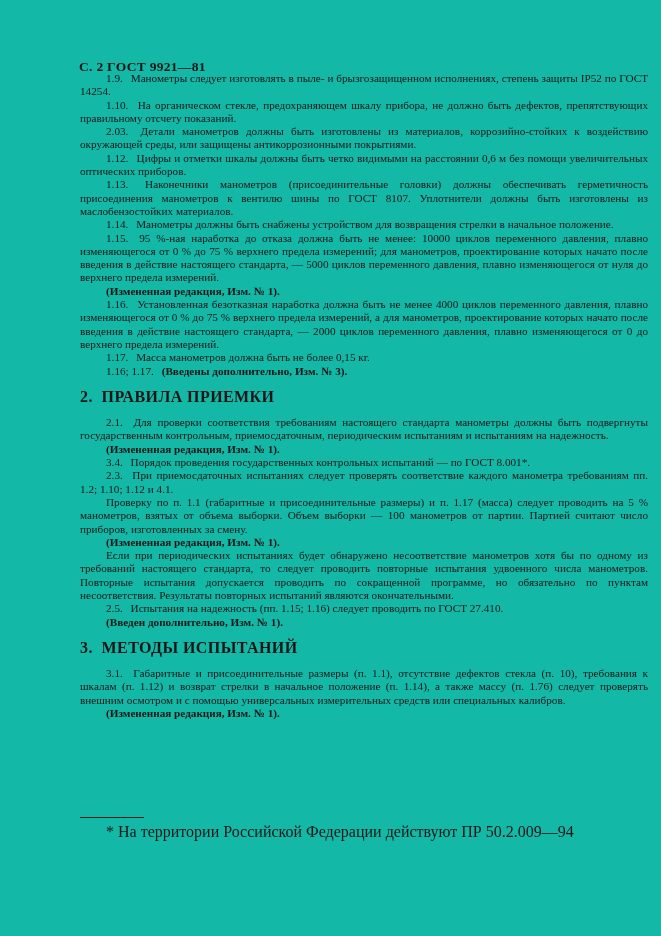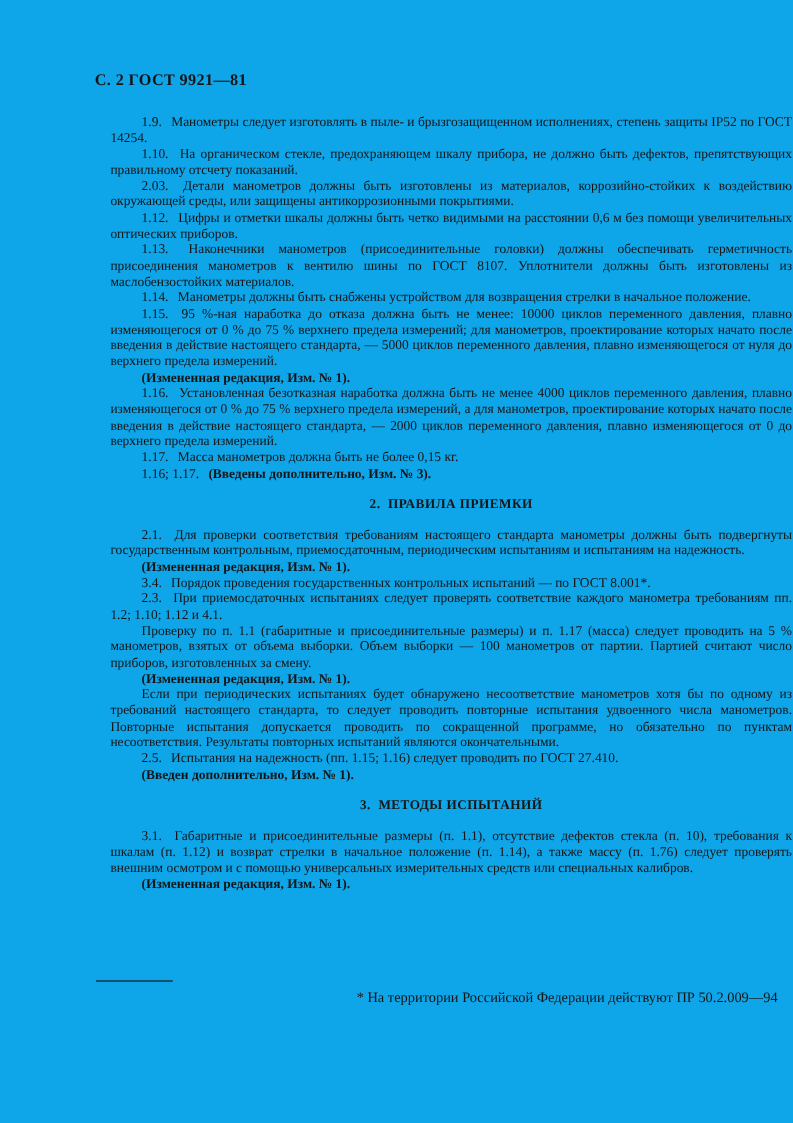--- a/index.html
+++ b/index.html
@@ -4,72 +4,69 @@
 <style>
   html, body {
     margin: 0;
     padding: 0;
     background: #ffffff;
   }
   .page {
     position: relative;
     width: 661px;
     height: 936px;
-    background: #0ea5e9;
+    background: #14b8a6;
     font-family: "Liberation Serif", serif;
     color: #161616;
     overflow: hidden;
   }
   .page-header {
     position: absolute;
     left: 79px;
     top: 59px;
     font-size: 13.5px;
     font-weight: bold;
     letter-spacing: 0.3px;
     white-space: pre;
   }
   .content {
     position: absolute;
     left: 80px;
-    top: 96px;
+    top: 72px;
     width: 568px;
     font-size: 11.2px;
     line-height: 13.3px;
     text-align: justify;
     hyphens: auto;
-    margin-left: 12px;
     -webkit-hyphens: auto;
   }
   .content p {
     margin: 0;
     text-indent: 26px;
   }
   .clause-num {
     padding-right: 5px;
   }
   .bold { font-weight: bold; }
   .content h2.heading {
-    font-size: 11px;
+    font-size: 16px;
     font-weight: bold;
-    text-align: center;
     text-indent: 0;
     margin: 12px 0 13px 0;
     letter-spacing: 0.4px;
     white-space: pre-wrap;
     line-height: 13.3px;
   }
   .footnote {
     position: absolute;
     left: 80px;
     top: 817px;
     width: 568px;
-    font-size: 12px;
+    font-size: 16px;
     line-height: 13px;
-    text-align: right;
   }
   .footnote-rule {
     width: 64px;
     height: 0;
     border-top: 1.4px solid #1c1c1c;
     margin: 0 0 7px 0;
   }
   .footnote-text {
     text-indent: 26px;
     white-space: pre-wrap;

